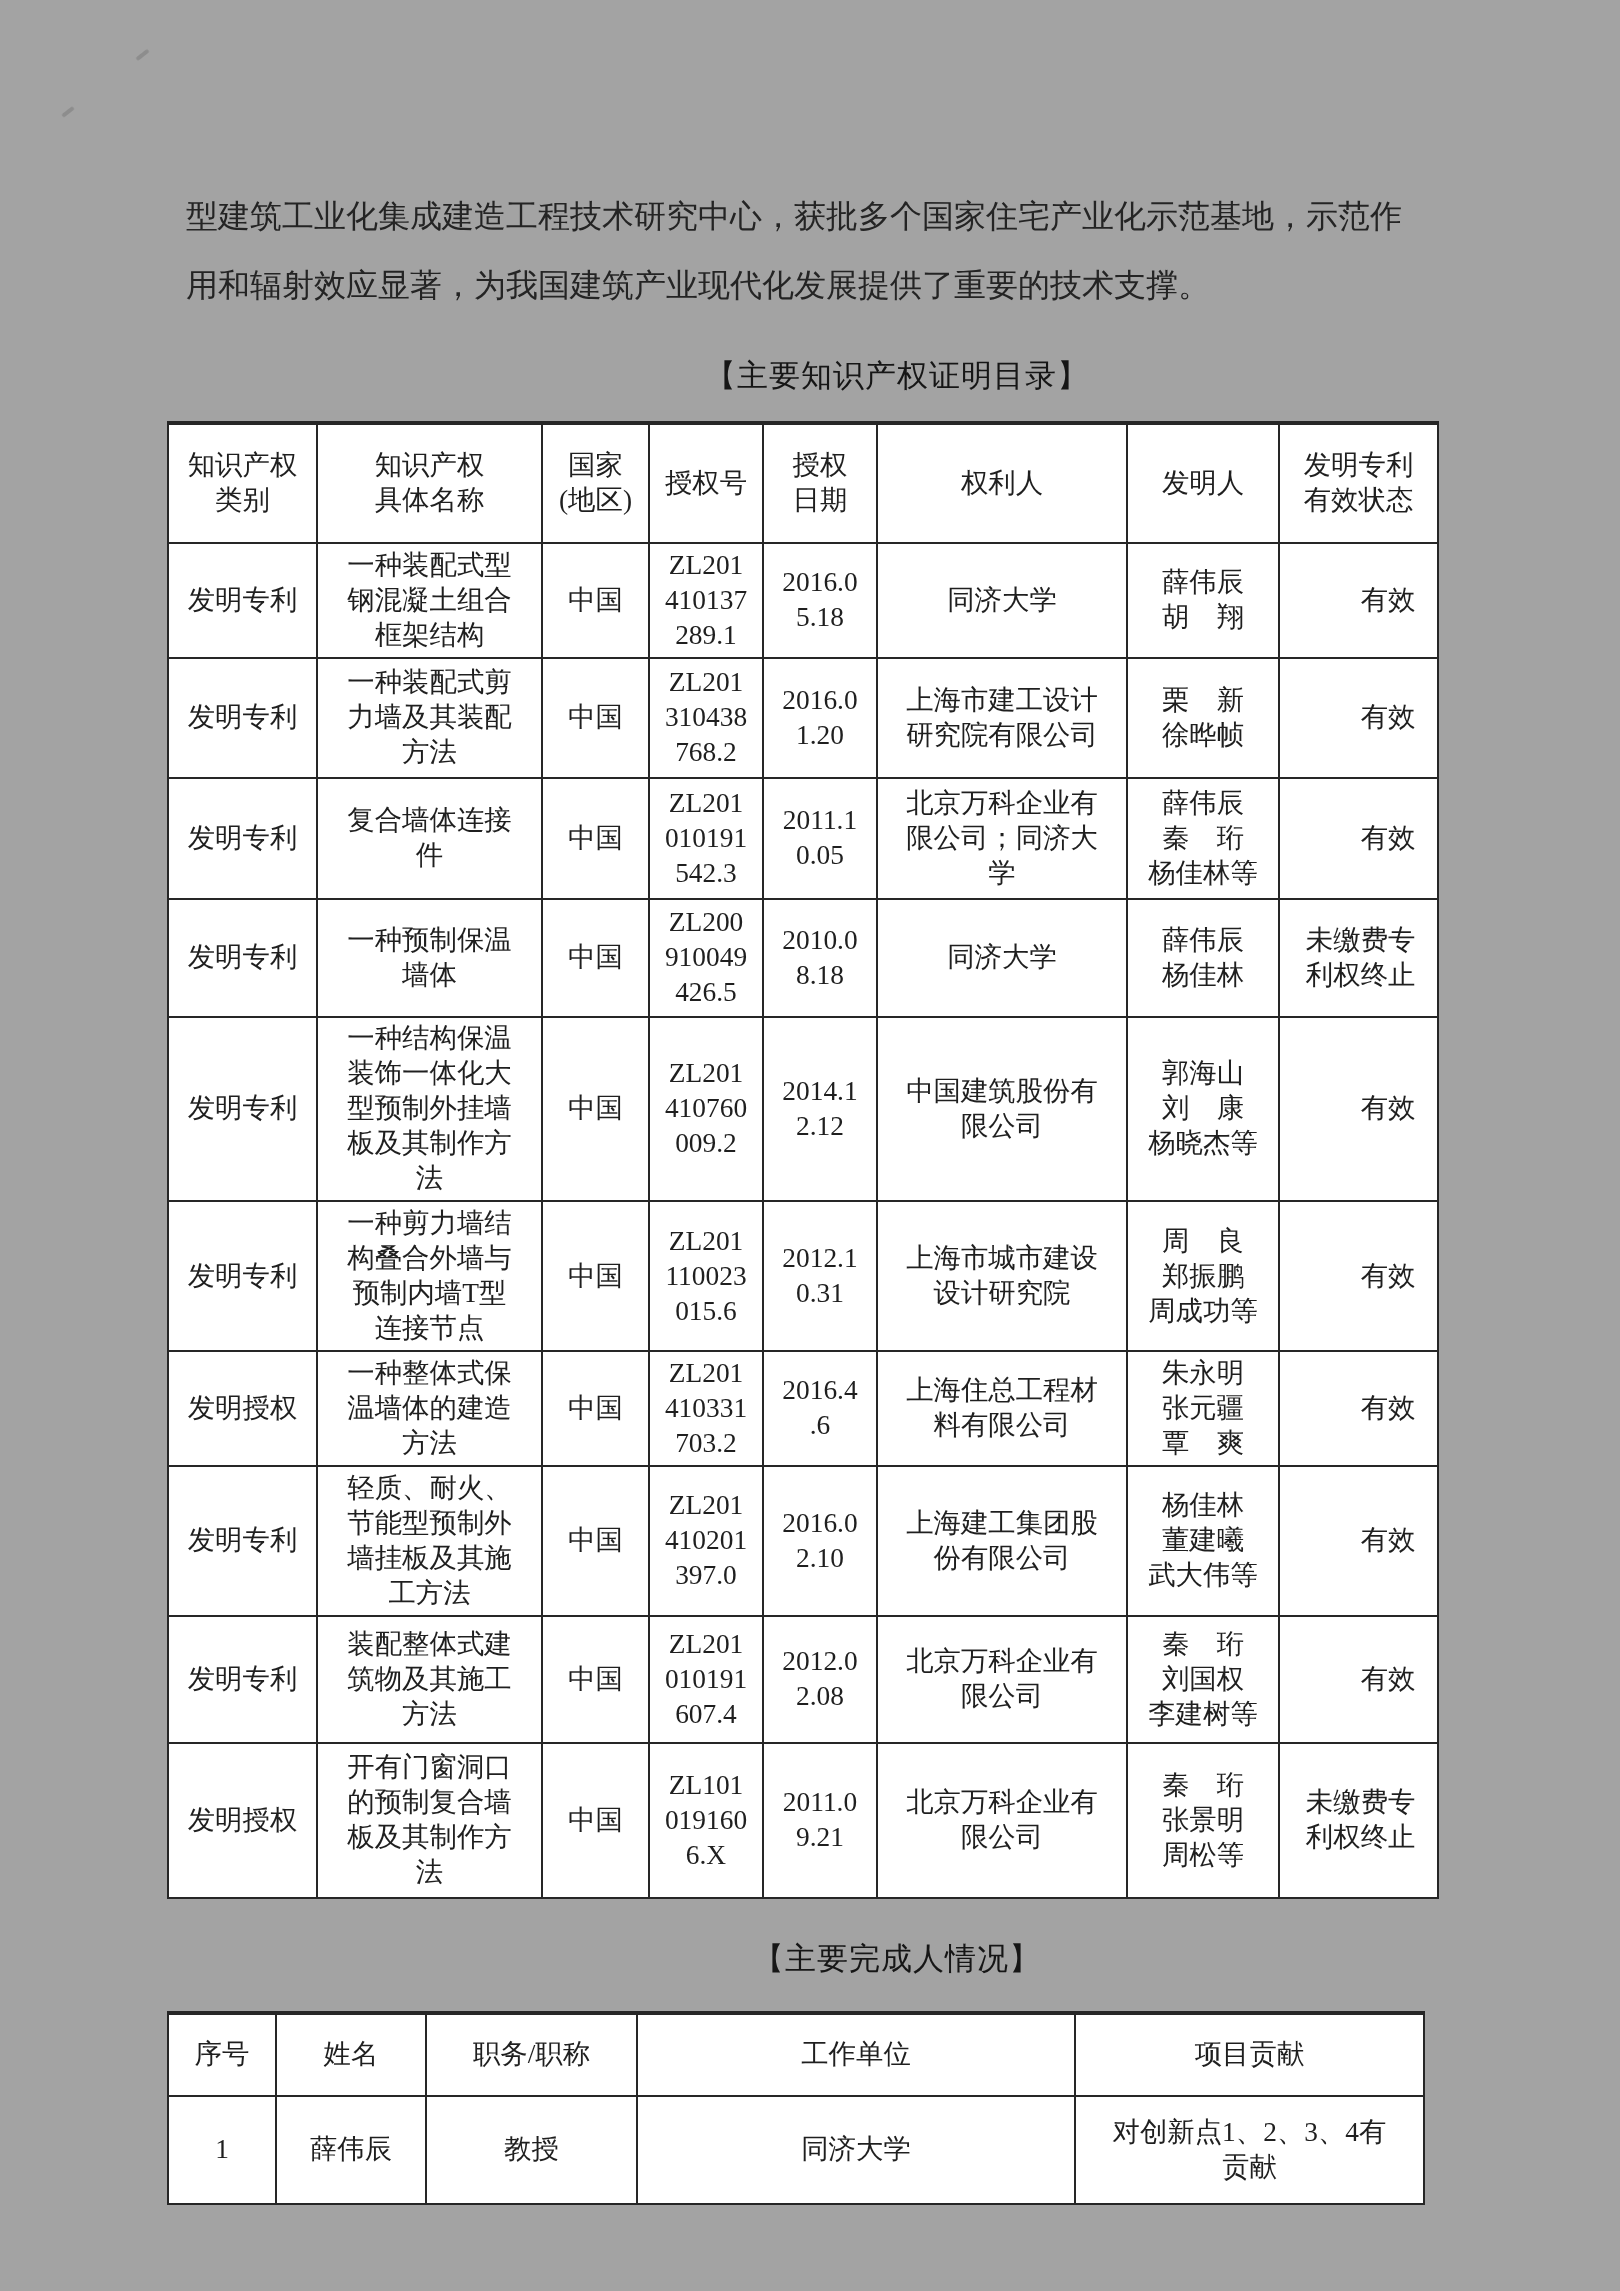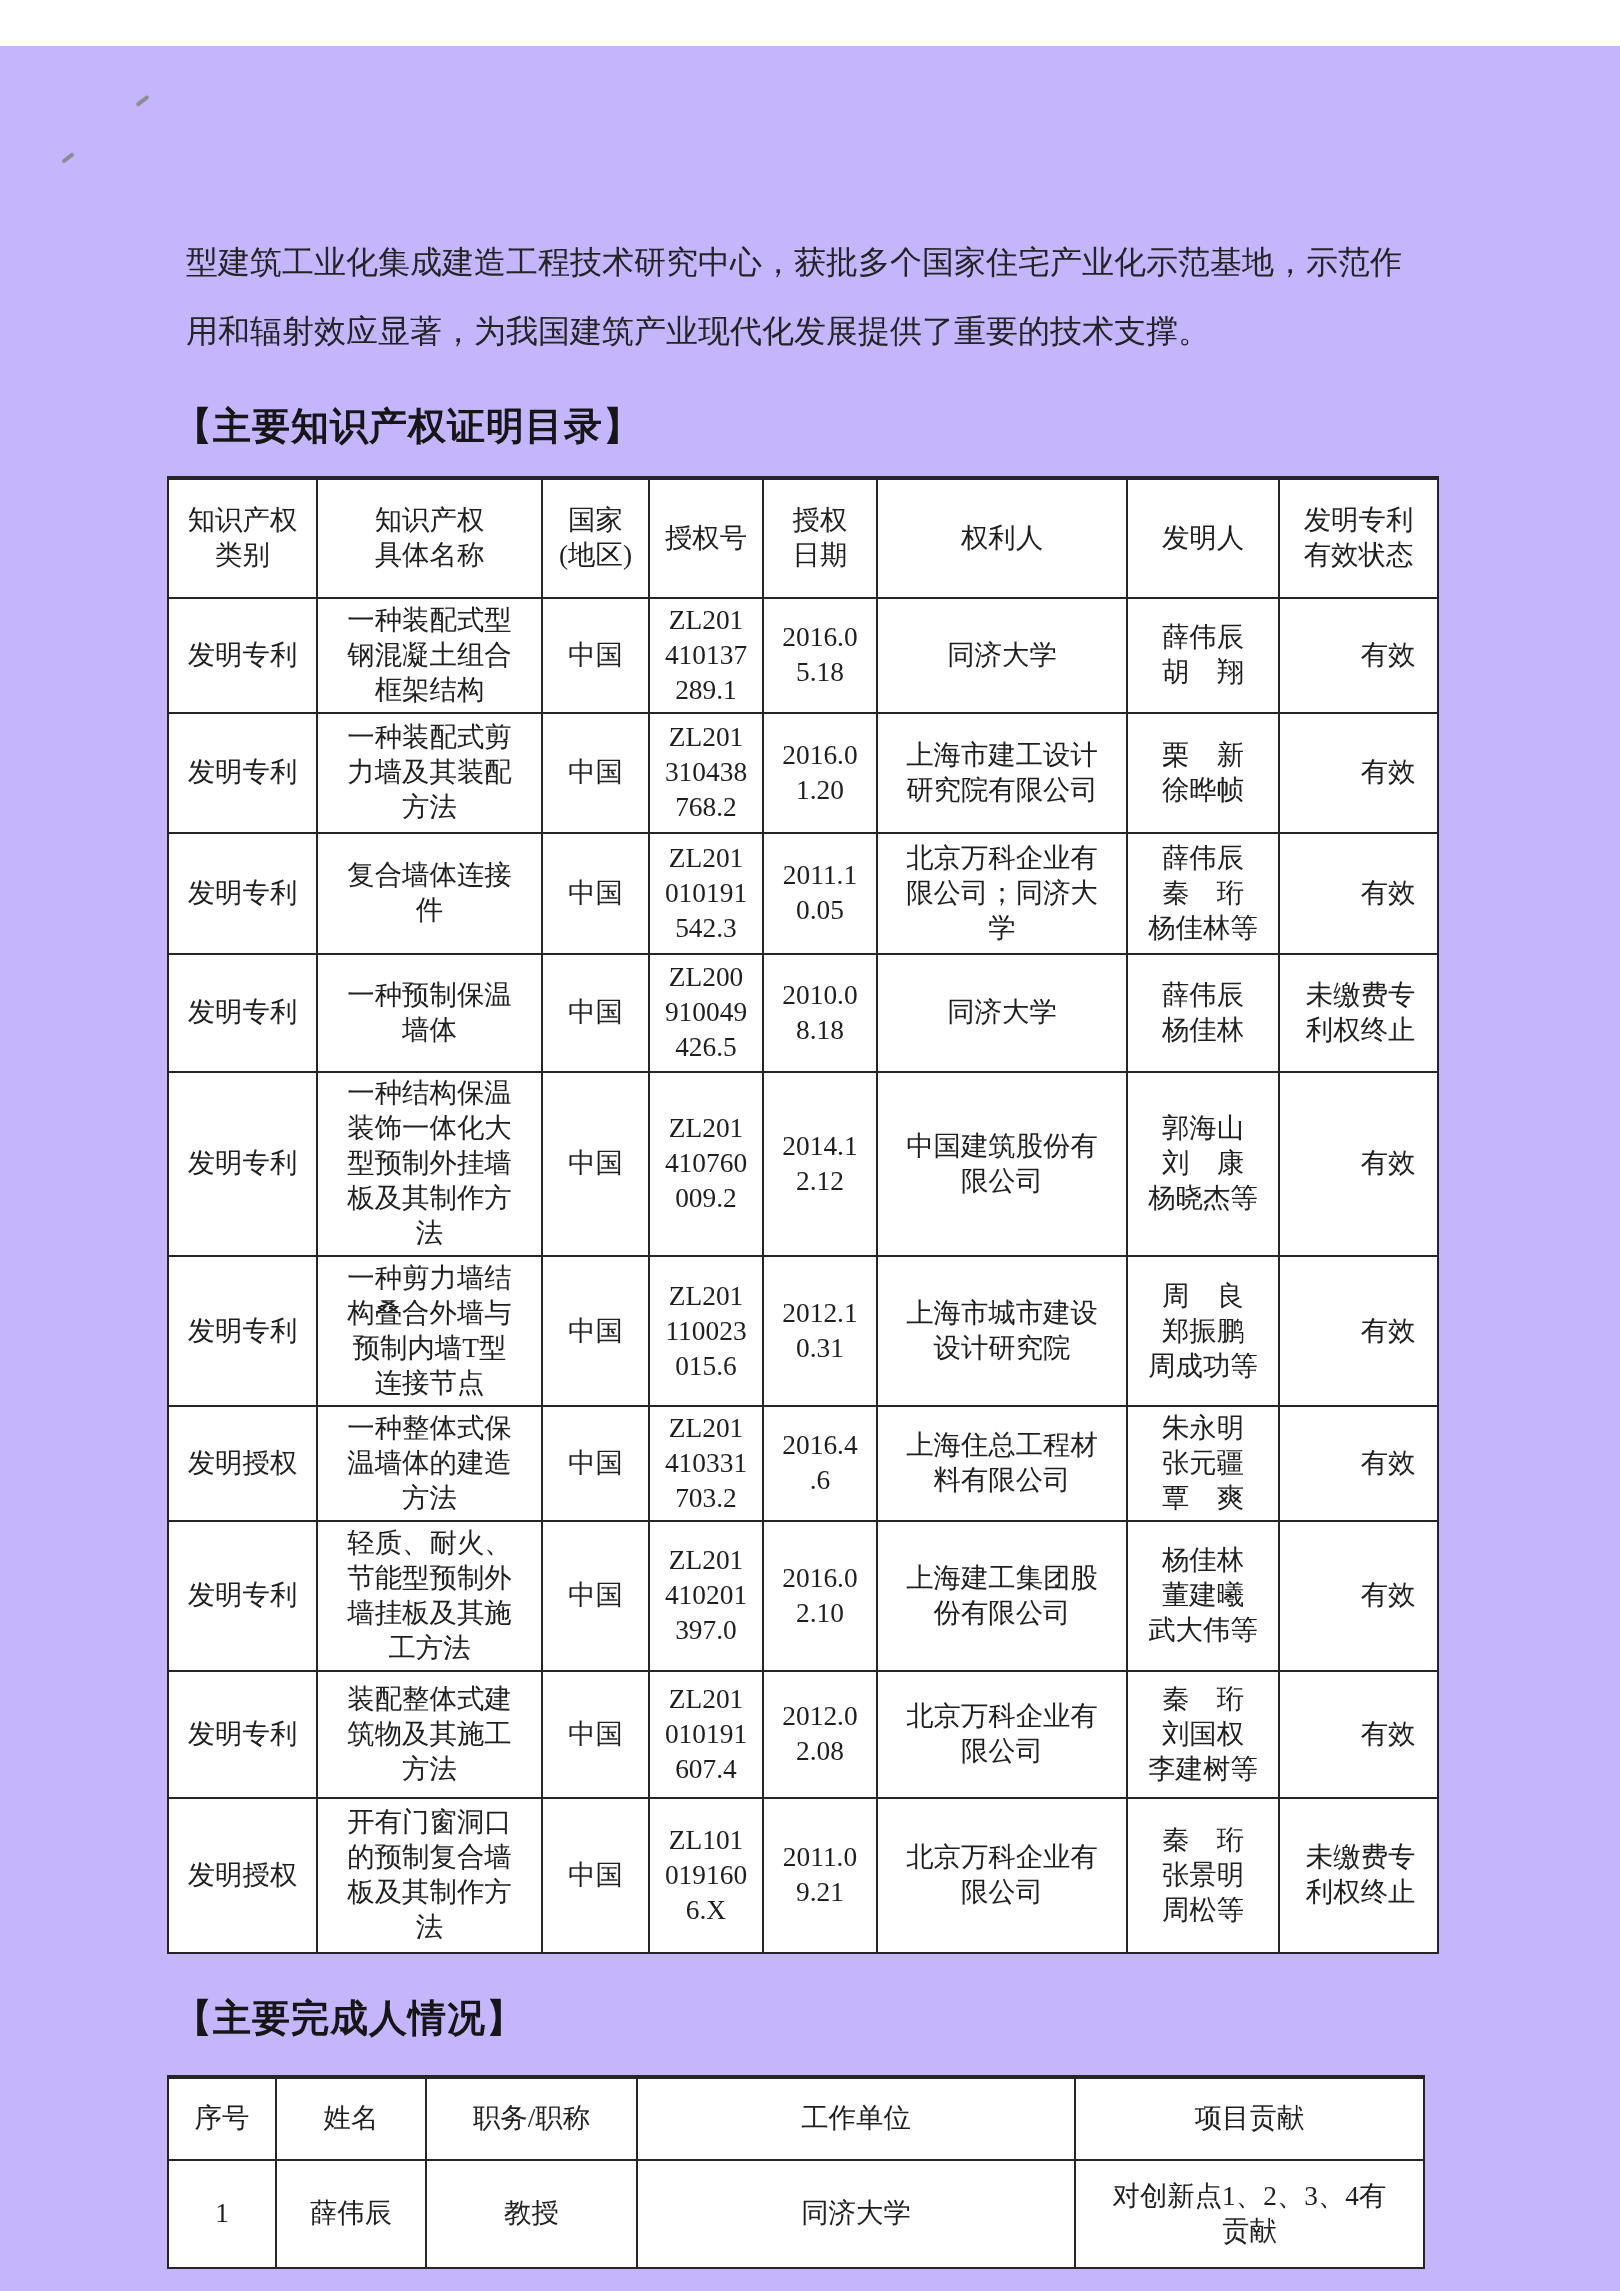--- a/index.html
+++ b/index.html
@@ -6,47 +6,47 @@
   body{
     width:1620px;height:2292px;
     background:#ffffff;
     position:relative;
     overflow:hidden;
     font-family:"Liberation Serif","DejaVu Serif",serif;
     color:#1d1d1d;
   }
   .page{
     position:absolute;inset:0;
-    background:#c4b5fd;
-    margin-top:46px;
+    background:#a3a3a3;
   }
   
   .speck{
     position:absolute;background:#8d8d8d;border-radius:2px;
     transform:rotate(-38deg);filter:blur(0.6px);
   }
   .speck.s1{left:135px;top:53px;width:14.7px;height:3.9px;}
   .speck.s2{left:61px;top:110px;width:13.7px;height:3.9px;}
 
   .intro{
     margin:182px 0 0 186px;
     width:1266px;
     font-size:32px;
     line-height:69px;
     white-space:pre-line;
     text-align:justify;
     color:#242424;
   }
   .section-title{
     margin:35px 0 0 174px;
-    font-size:38px;
-    font-weight:bold;
+    font-size:31px;
+    font-weight:normal;
     font-family:"Liberation Sans","DejaVu Sans",sans-serif;
     color:#161616;
     letter-spacing:1px;
+    text-align:center;
   }
   table.doc{
     border-collapse:collapse;
     table-layout:fixed;
     margin-left:167px;
     background:#fff;
   }
   table.doc,
   table.doc td,
   table.doc th{

